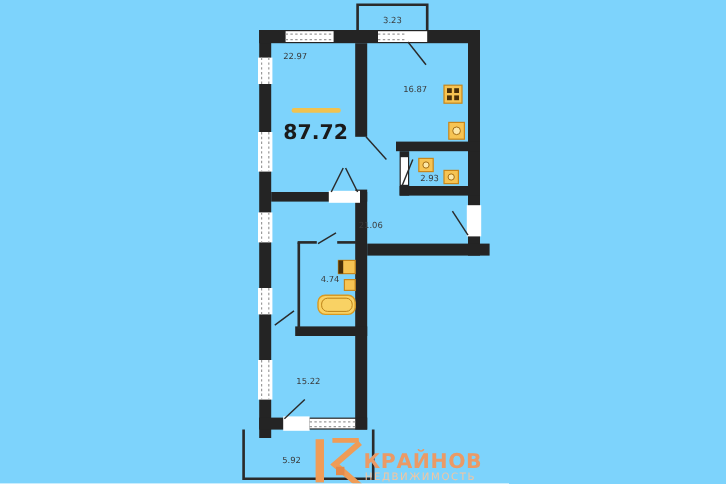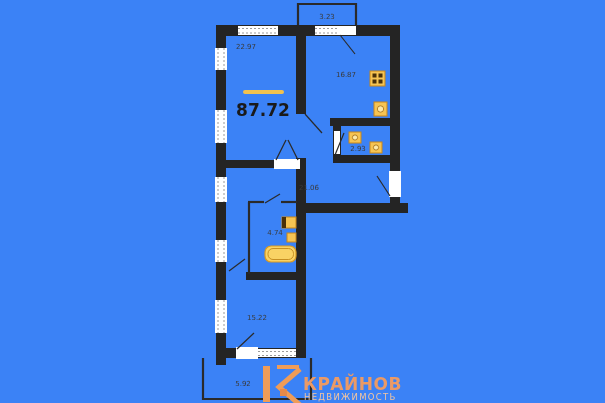--- a/index.html
+++ b/index.html
@@ -1,16 +1,16 @@
 <!DOCTYPE html>
 <html><head>
 <meta charset="utf-8">
 <style>
   html,body{margin:0;padding:0;background:#ffffff;}
-  .stage{position:relative;width:605px;height:403px;background:#3b82f6;overflow:hidden;
+  .stage{position:relative;width:605px;height:403px;background:#7dd3fc;overflow:hidden;
          font-family:"DejaVu Sans","Liberation Sans",sans-serif;}
   svg{display:block}
   text{font-family:"DejaVu Sans","Liberation Sans",sans-serif;}
   .room-label{font-size:7px;fill:#3a3a3a;}
   .total-label{font-size:17px;font-weight:bold;fill:#1a1a1a;}
   .logo-name{font-size:17px;font-weight:bold;fill:#eb9a66;letter-spacing:0.5px;}
   .logo-sub{font-size:8.5px;fill:#f3c5a0;letter-spacing:1.3px;}
   .wall{fill:#242424;}
   .thinwall{stroke:#2a2a2a;stroke-width:2.2;fill:none;}
   .door{stroke:#2a2a2a;stroke-width:1.2;fill:none;}

